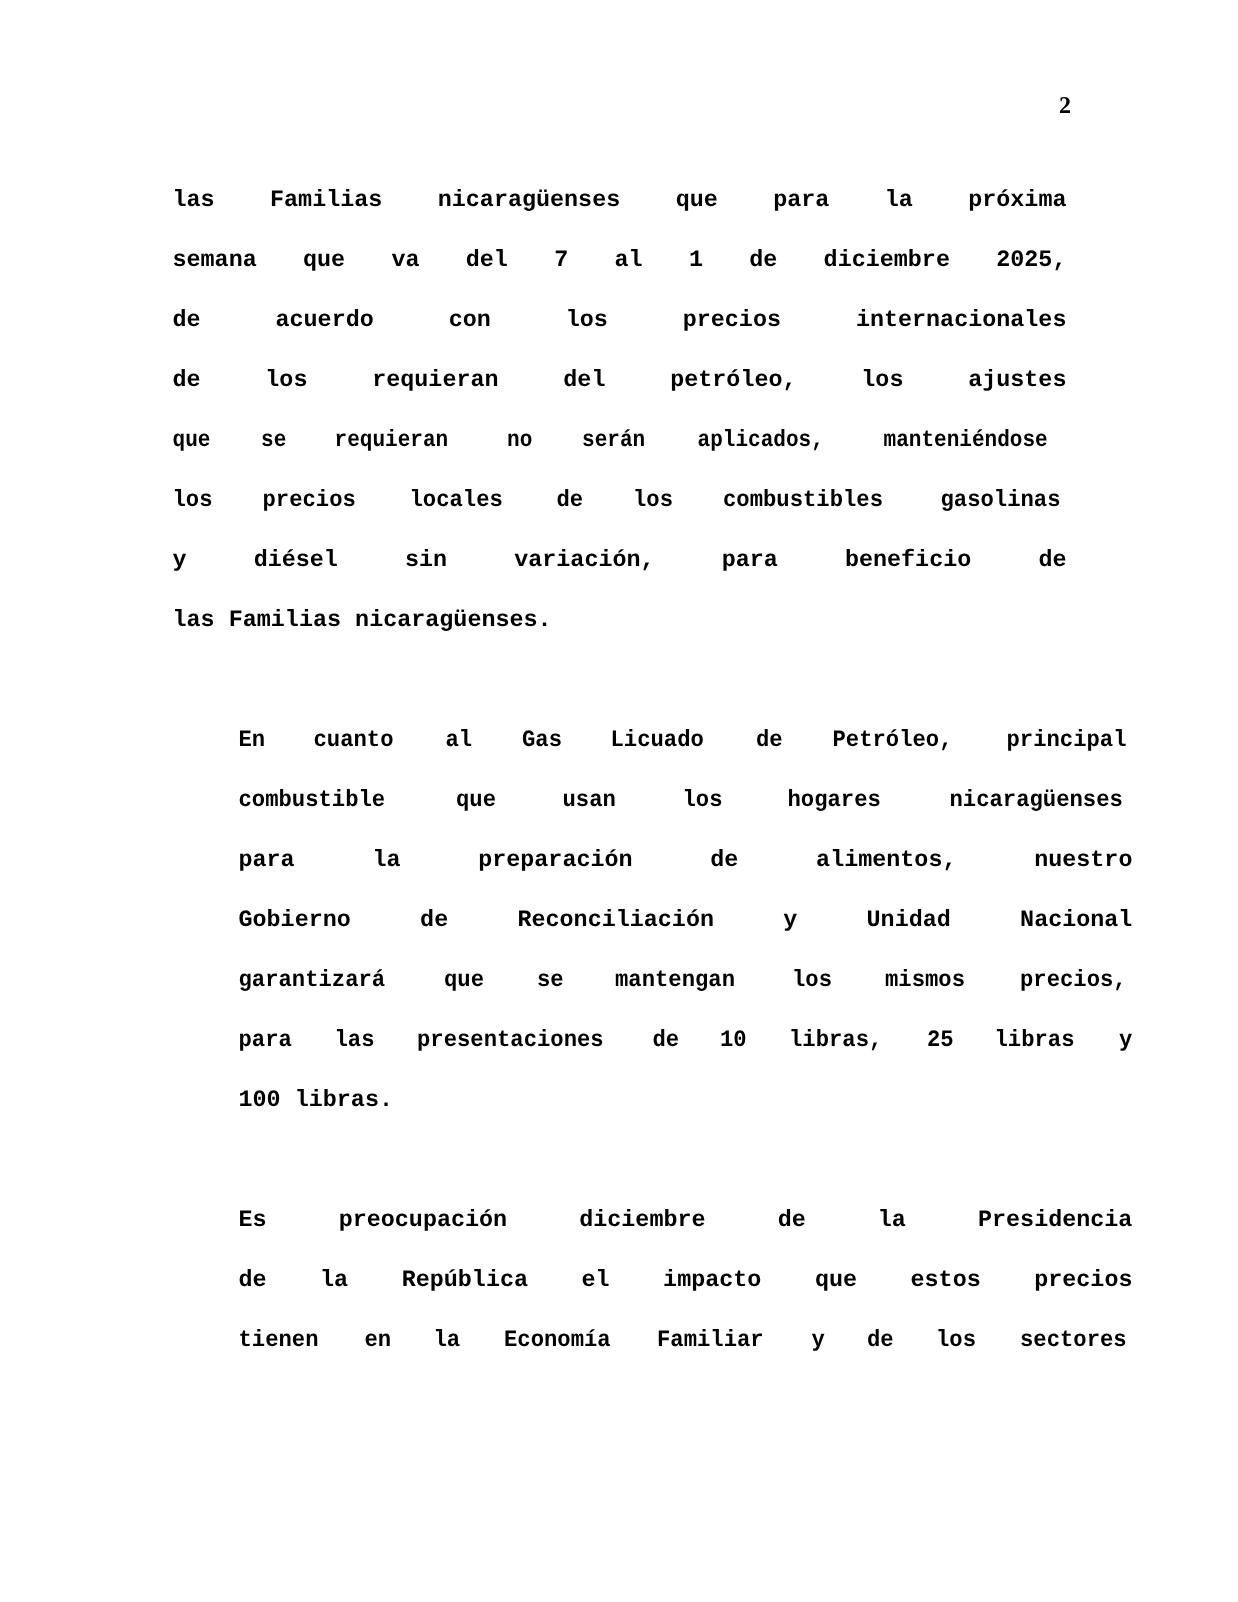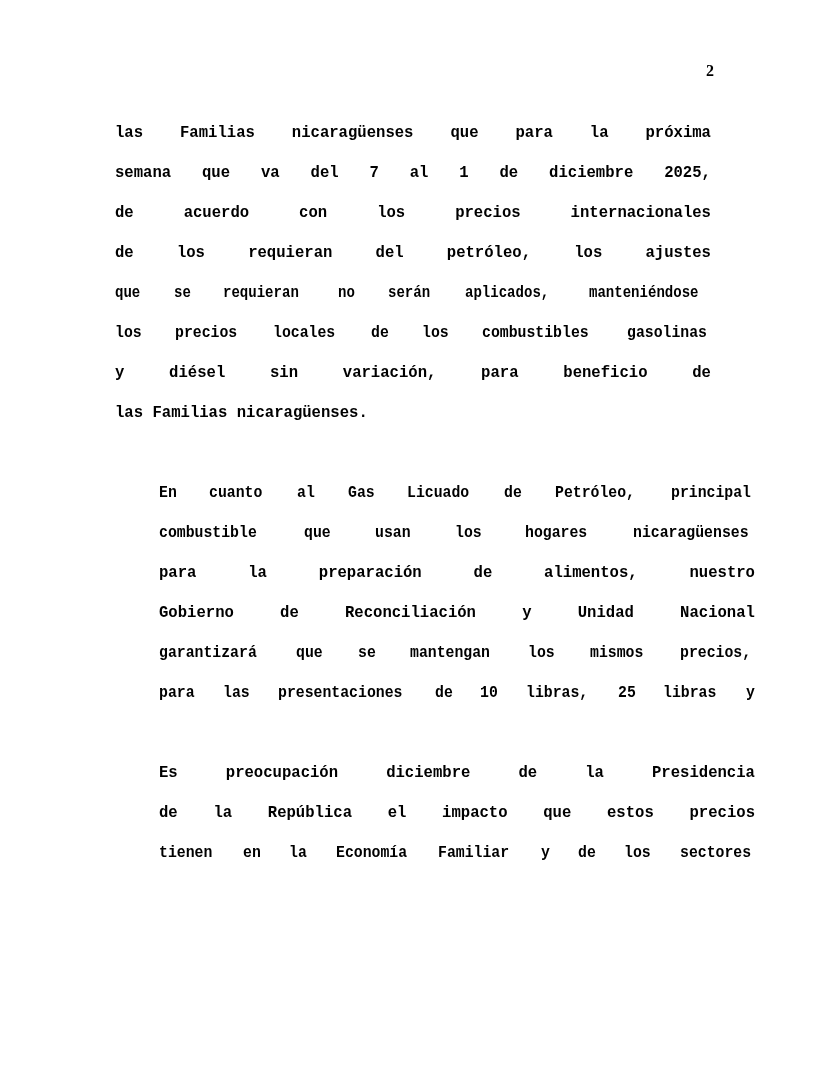--- a/index.html
+++ b/index.html
@@ -114,20 +114,21 @@
         <div class="line justify"><span class="w">y</span><span class="w">diésel</span><span class="w">sin</span><span class="w">variación,</span><span class="w">para</span><span class="w">beneficio</span><span class="w">de</span></div>
         <div class="line flush-left"><span class="w">las</span><span class="w">Familias</span><span class="w">nicaragüenses.</span></div>
       </div>
       <div class="paragraph">
         <div class="line justify condensed-lite"><span class="w">En</span><span class="w">cuanto</span><span class="w">al</span><span class="w">Gas</span><span class="w">Licuado</span><span class="w">de</span><span class="w">Petróleo,</span><span class="w">principal</span></div>
         <div class="line justify condensed-lite"><span class="w">combustible</span><span class="w">que</span><span class="w">usan</span><span class="w">los</span><span class="w">hogares</span><span class="w">nicaragüenses</span></div>
         <div class="line justify"><span class="w">para</span><span class="w">la</span><span class="w">preparación</span><span class="w">de</span><span class="w">alimentos,</span><span class="w">nuestro</span></div>
         <div class="line justify"><span class="w">Gobierno</span><span class="w">de</span><span class="w">Reconciliación</span><span class="w">y</span><span class="w">Unidad</span><span class="w">Nacional</span></div>
         <div class="line justify condensed-lite"><span class="w">garantizará</span><span class="w">que</span><span class="w">se</span><span class="w">mantengan</span><span class="w">los</span><span class="w">mismos</span><span class="w">precios,</span></div>
         <div class="line justify condensed-lite"><span class="w">para</span><span class="w">las</span><span class="w">presentaciones</span><span class="w">de</span><span class="w">10</span><span class="w">libras,</span><span class="w">25</span><span class="w">libras</span><span class="w">y</span></div>
+        <div class="line flush-left"><span class="w">100</span><span class="w">libras.</span></div>
       </div>
       <div class="paragraph">
         <div class="line justify"><span class="w">Es</span><span class="w">preocupación</span><span class="w">diciembre</span><span class="w">de</span><span class="w">la</span><span class="w">Presidencia</span></div>
         <div class="line justify"><span class="w">de</span><span class="w">la</span><span class="w">República</span><span class="w">el</span><span class="w">impacto</span><span class="w">que</span><span class="w">estos</span><span class="w">precios</span></div>
         <div class="line justify condensed-lite"><span class="w">tienen</span><span class="w">en</span><span class="w">la</span><span class="w">Economía</span><span class="w">Familiar</span><span class="w">y</span><span class="w">de</span><span class="w">los</span><span class="w">sectores</span></div>
       </div>
     </div>
 
 </div>
 

